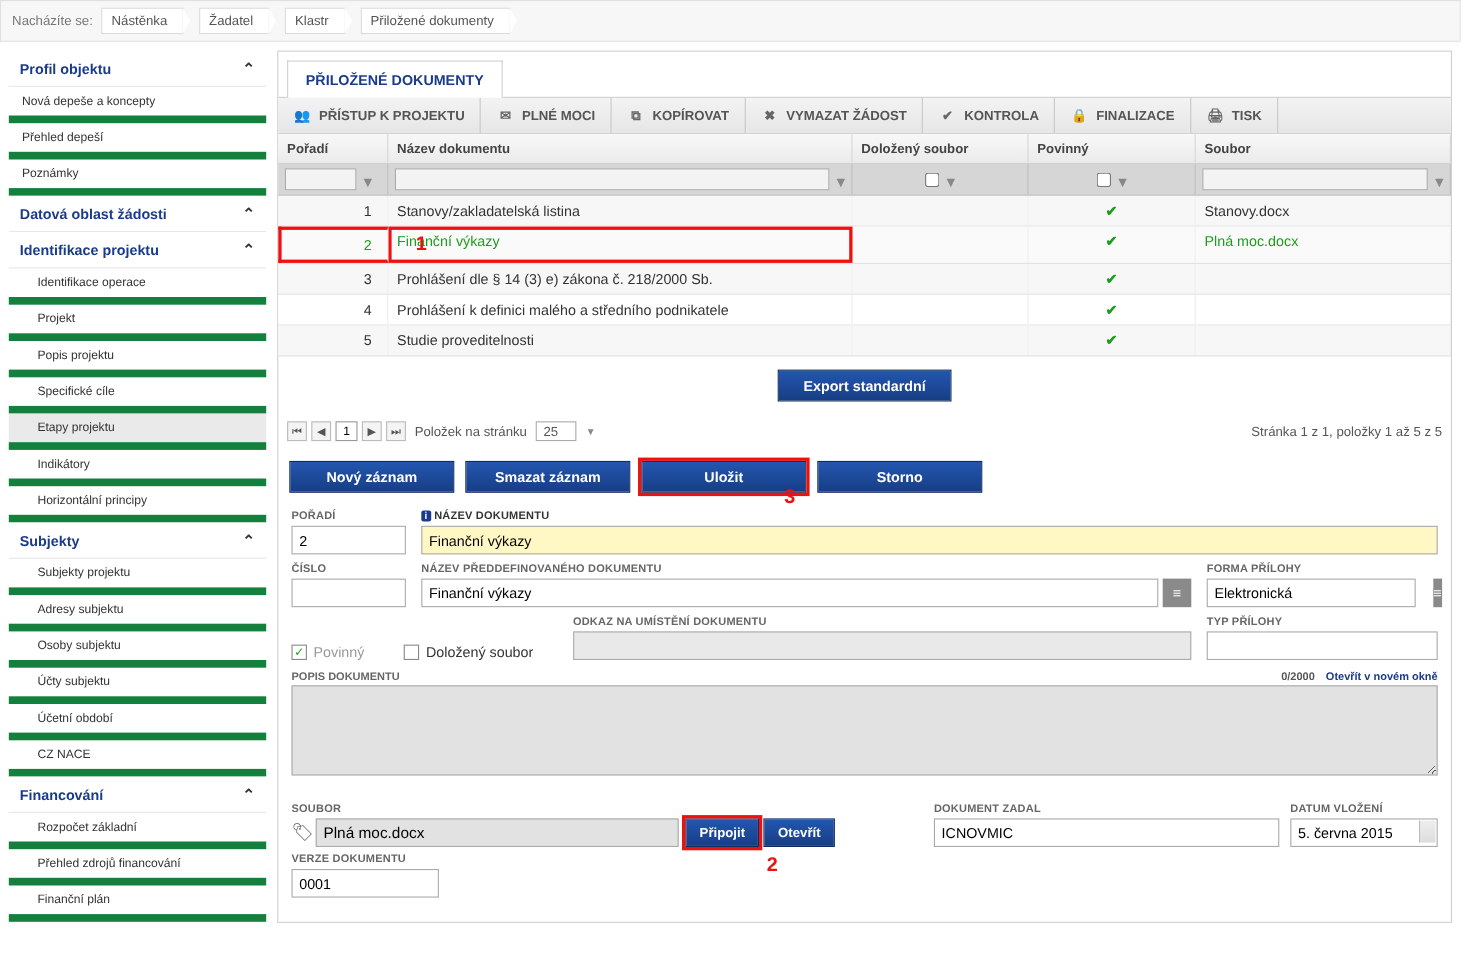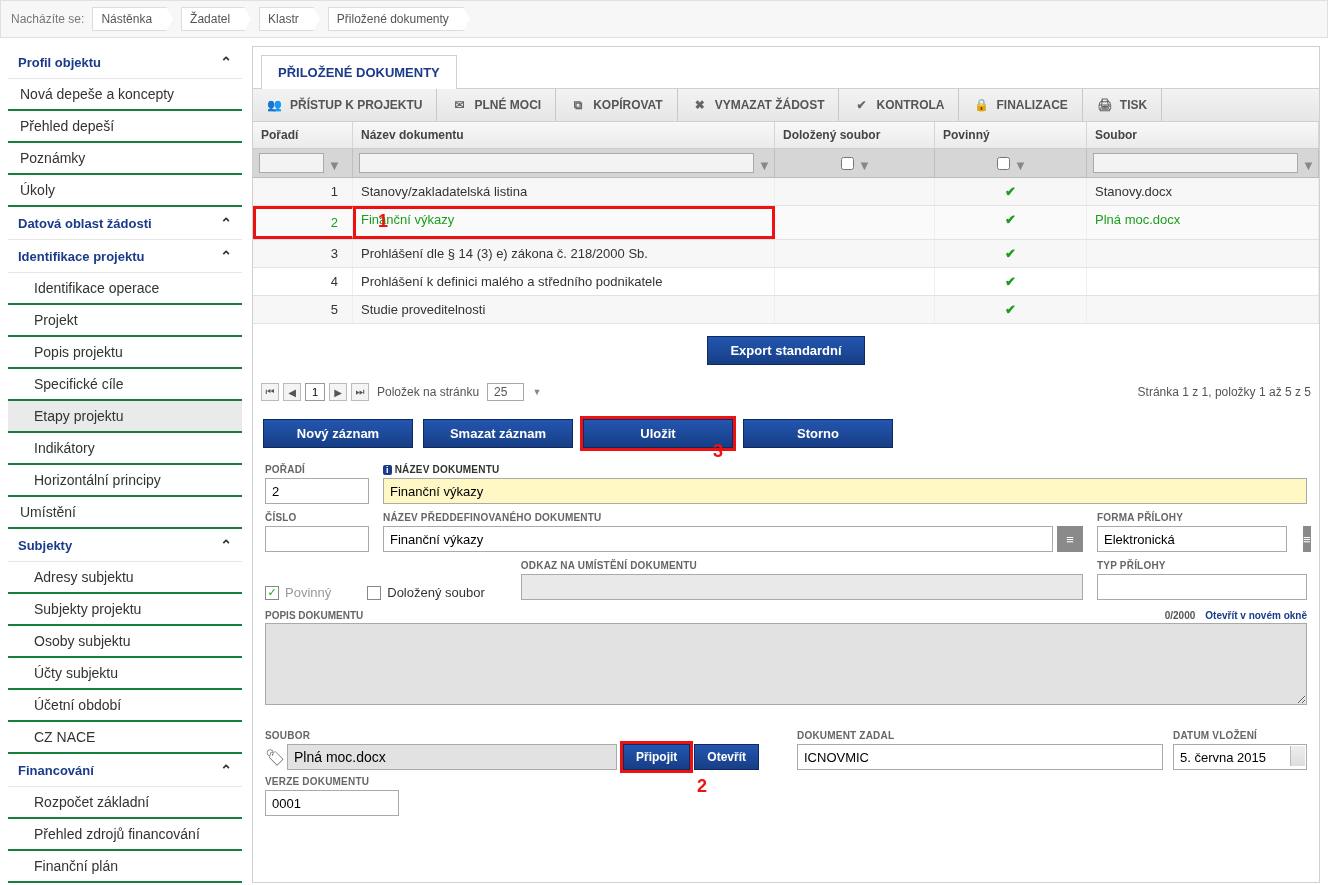--- a/index.html
+++ b/index.html
@@ -6,21 +6,21 @@
 body{font-family:Arial,Helvetica,sans-serif;font-size:13px;color:#333;background:#fff}
 .breadcrumb{background:#f7f7f7;border:1px solid #e0e0e0;padding:6px 10px;display:flex;align-items:center;gap:0}
 .breadcrumb .bc-label{color:#777;font-size:12px;margin-right:8px}
 .bc-item{position:relative;background:#fff;border:1px solid #ddd;padding:4px 14px 4px 8px;margin-right:14px;color:#555;font-size:12px}
 .bc-item::after{content:"";position:absolute;right:-7px;top:-1px;width:0;height:0;border-top:12px solid transparent;border-bottom:12px solid transparent;border-left:7px solid #fff}
 .page{display:flex;padding:8px;gap:10px}
 .sidebar{width:234px;flex-shrink:0}
 .panel-head{background:#fff;padding:8px 10px;font-weight:bold;color:#1a3a8a;border-bottom:1px solid #e7e7e7;display:flex;justify-content:space-between;align-items:center;cursor:pointer}
 .panel-head.blue{color:#1a3a8a}
 .chev{font-size:14px;color:#333}
-.sb-item{padding:7px 12px;border-bottom:2px solid #15803d;color:#333;cursor:pointer;font-size:14px}
+.sb-item{padding:7px 12px;border-bottom:7px solid #15803d;color:#333;cursor:pointer;font-size:11px}
 .sb-item.lvl2{padding-left:26px}
 .sb-item.sel{background:#eaeaea;color:#333}
 .main{flex:1;border:1px solid #d0d0d0;padding:0}
 .tab{display:inline-block;border:1px solid #d0d0d0;border-bottom:none;background:#fff;padding:9px 16px;color:#1a3a8a;font-weight:bold;font-size:13px;margin:8px 0 0 8px}
 .toolbar{background:linear-gradient(#f3f3f3,#e6e6e6);border-top:1px solid #d0d0d0;border-bottom:1px solid #d0d0d0;display:flex;margin-top:-1px}
 .tb-btn{padding:8px 14px;border-right:1px solid #c8c8c8;display:flex;align-items:center;gap:7px;cursor:pointer;color:#555;font-weight:bold;font-size:12px}
 .tb-ico{width:16px;height:16px;display:inline-flex;align-items:center;justify-content:center;color:#666}
 .grid{width:100%}
 .grid-head{display:flex;background:linear-gradient(#f8f8f8,#ebebeb);border-bottom:1px solid #ccc}
 .grid-head>div{padding:6px 8px;font-size:12px;font-weight:bold;color:#444;border-right:1px solid #d6d6d6}
@@ -92,43 +92,41 @@
 
 <div class="page">
   <div class="sidebar" id="sidebar">
       <div class="panel-head">
         <span>Profil objektu</span>
         <span class="chev">⌃</span>
       </div>
       <div class="sb-item">Nová depeše a koncepty</div>
       <div class="sb-item">Přehled depeší</div>
       <div class="sb-item">Poznámky</div>
-      <div class="sb-item">Úkoly</div>
       <div class="panel-head">
         <span>Datová oblast žádosti</span>
         <span class="chev">⌃</span>
       </div>
       <div class="panel-head blue">
         <span>Identifikace projektu</span>
         <span class="chev">⌃</span>
       </div>
       <div class="sb-item lvl2">Identifikace operace</div>
       <div class="sb-item lvl2">Projekt</div>
       <div class="sb-item lvl2">Popis projektu</div>
       <div class="sb-item lvl2">Specifické cíle</div>
       <div class="sb-item lvl2 sel">Etapy projektu</div>
       <div class="sb-item lvl2">Indikátory</div>
       <div class="sb-item lvl2">Horizontální principy</div>
-      <div class="sb-item">Umístění</div>
       <div class="panel-head blue">
         <span>Subjekty</span>
         <span class="chev">⌃</span>
       </div>
+      <div class="sb-item lvl2">Subjekty projektu</div>
       <div class="sb-item lvl2">Adresy subjektu</div>
-      <div class="sb-item lvl2">Subjekty projektu</div>
       <div class="sb-item lvl2">Osoby subjektu</div>
       <div class="sb-item lvl2">Účty subjektu</div>
       <div class="sb-item lvl2">Účetní období</div>
       <div class="sb-item lvl2">CZ NACE</div>
       <div class="panel-head blue">
         <span>Financování</span>
         <span class="chev">⌃</span>
       </div>
       <div class="sb-item lvl2">Rozpočet základní</div>
       <div class="sb-item lvl2">Přehled zdrojů financování</div>
@@ -326,21 +324,21 @@
           <span class="flabel">SOUBOR</span>
           <div class="file-box">
             <span class="file-ico">🏷</span>
             <input class="file-input" value="Plná moc.docx" style="">
             <button class="smbtn hl" style="margin-left:6px">Připojit</button>
             <button class="smbtn" style="margin-left:4px">Otevřít</button>
           </div>
         </div>
         <span class="annot" style="left:432px;top:46px">2</span>
         <div style="flex:1"></div>
-        <div class="fcol" style="width:366px">
+        <div class="fcol" style="width:314px">
           <span class="flabel">DOKUMENT ZADAL</span>
           <input class="finput" value="ICNOVMIC" style="">
         </div>
         <div class="fcol" style="width:134px">
           <span class="flabel">DATUM VLOŽENÍ</span>
           <div class="spin"><input class="finput" style="width: 100%;" value="5. června 2015"></div>
         </div>
       </div>
       <div class="frow" style="margin-top:6px">
         <div class="fcol" style="width:134px">

